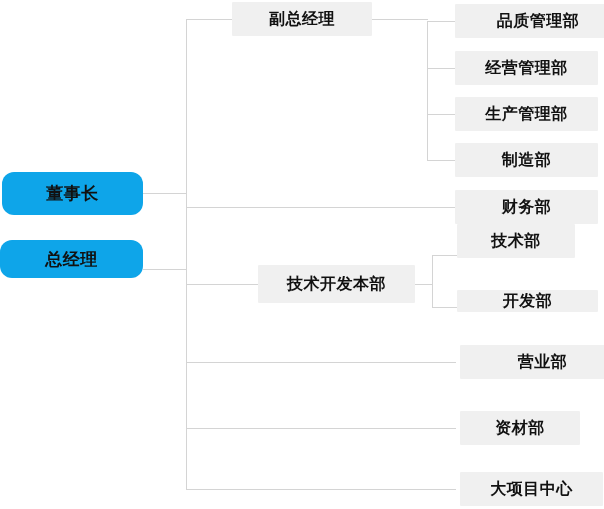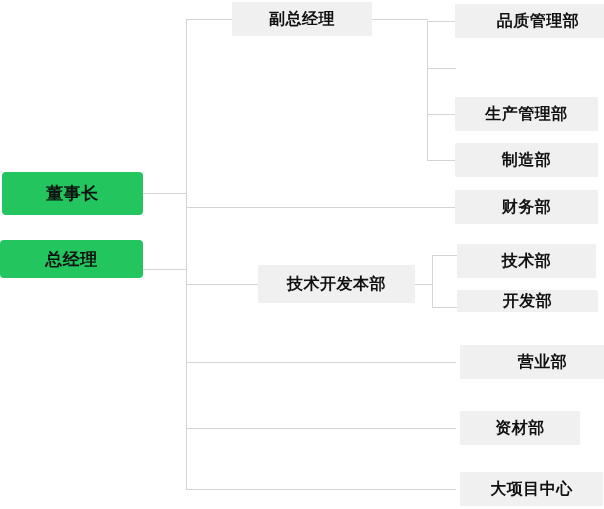--- a/index.html
+++ b/index.html
@@ -23,22 +23,22 @@
     justify-content: center;
     border-radius: 1px;
     font-weight: bold;
     font-size: 16px;
     color: #111111;
     letter-spacing: 0.5px;
     white-space: nowrap;
     line-height: 1;
   }
   .node.exec {
-    background: #22c55e;
-    border-radius: 4px;
+    background: #0ea5e9;
+    border-radius: 12px;
     font-size: 17px;
   }
   .node.dept {
     background: #f0f0f0;
   }
   .conn {
     position: absolute;
     background: #d4d4d4;
   }
   .conn.h { height: 1px; }
@@ -92,34 +92,37 @@
   </div>
 
   <div class="node dept" style="left:258px; top:265px; width:157px; height:38px;">
     <span>技术开发本部</span>
   </div>
 
   <div class="node dept" style="left:455px; top:4px; width:166px; height:34px;">
     <span>品质管理部</span>
   </div>
 
+  <div class="node dept" style="left:455px; top:51px; width:143px; height:34px;">
+    <span>经营管理部</span>
+  </div>
 
   <div class="node dept" style="left:455px; top:97px; width:143px; height:34px;">
     <span>生产管理部</span>
   </div>
 
   <div class="node dept" style="left:455px; top:143px; width:143px; height:34px;">
     <span>制造部</span>
   </div>
 
   <div class="node dept" style="left:455px; top:190px; width:143px; height:34px;">
     <span>财务部</span>
   </div>
 
-  <div class="node dept" style="left:457px; top:244px; width:139px; height:34px;">
+  <div class="node dept" style="left:457px; top:224px; width:118px; height:34px;">
     <span>技术部</span>
   </div>
 
   <div class="node dept" style="left:457px; top:290px; width:141px; height:22px;">
     <span>开发部</span>
   </div>
 
   <div class="node dept" style="left:460px; top:345px; width:165px; height:34px;align-items:center;">
     <span>营业部</span>
   </div>

